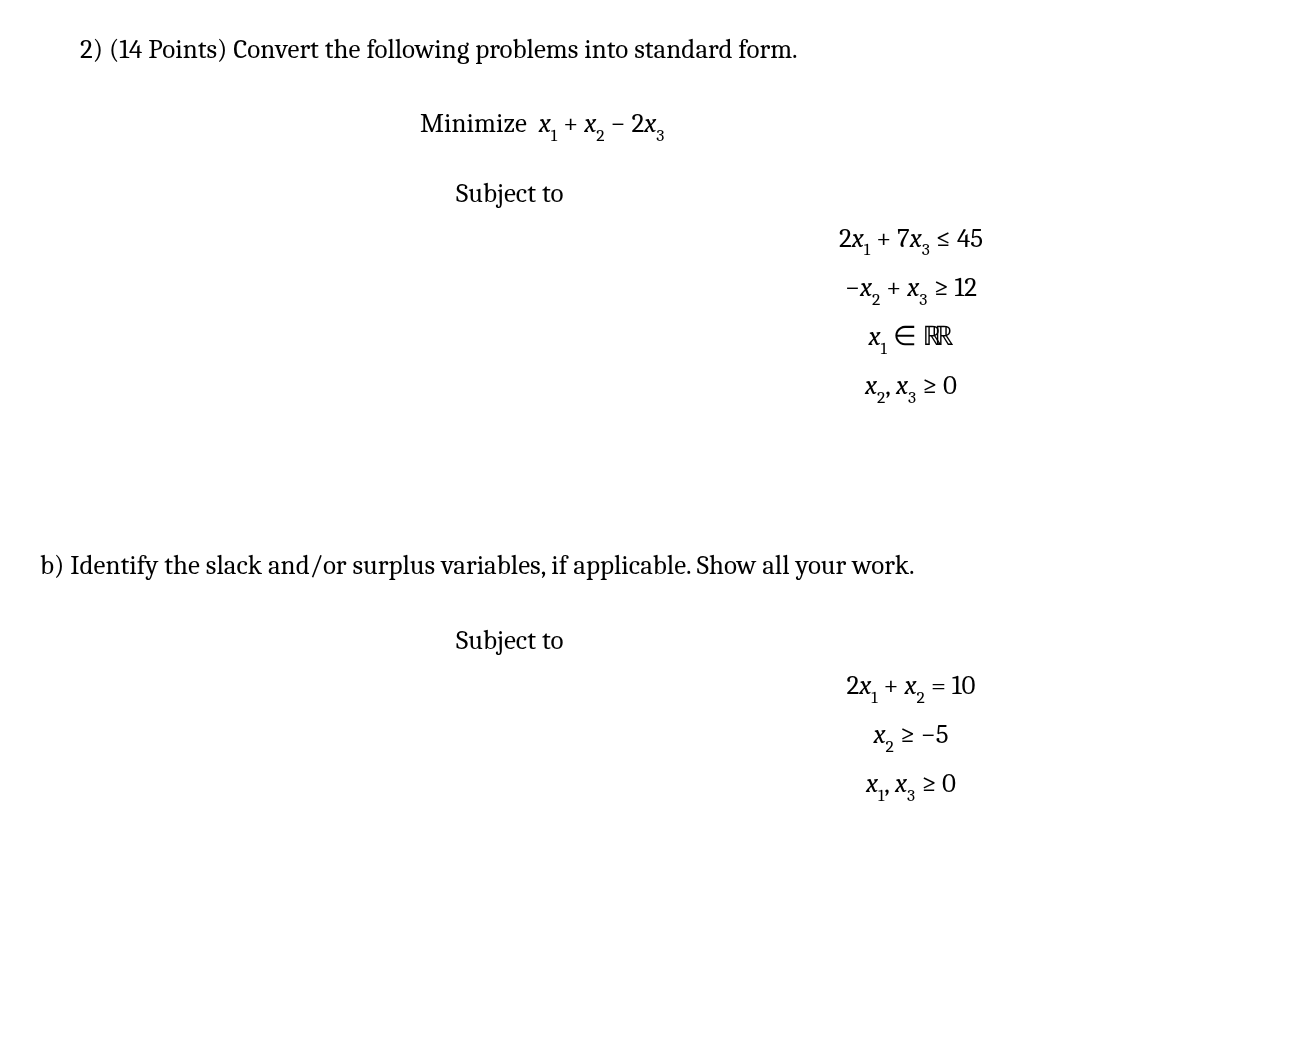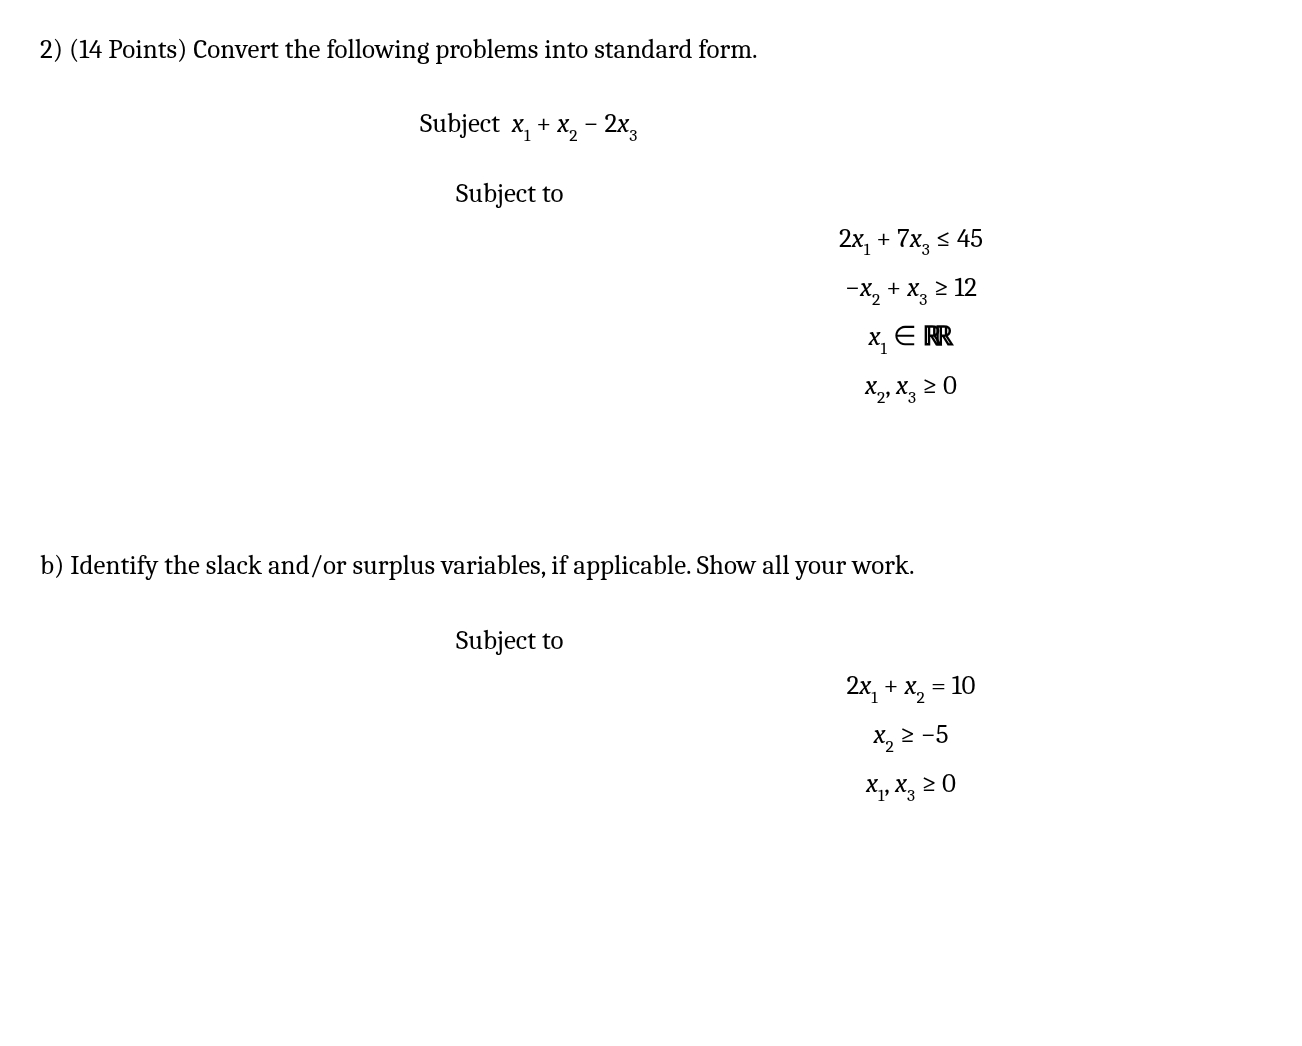--- a/index.html
+++ b/index.html
@@ -12,20 +12,21 @@
       font-family: Cambria, Georgia, 'Times New Roman', serif;
       color: #000000;
       padding: 32px 40px;
       width: 1302px;
       height: 1046px;
       font-size: 27px;
       line-height: 1.35;
     }
     .intro {
       margin-bottom: 38px;
+      margin-left: 40px;
     }
     .part-intro {
       margin-bottom: 38px;
     }
     .math-block {
       margin-left: 380px;
       margin-bottom: 30px;
     }
     .objective {
       font-family: Cambria, Georgia, serif;
@@ -61,38 +62,38 @@
       position: relative;
       top: 0.12em;
       font-style: normal;
     }
     .op {
       display: inline-block;
       padding: 0 6px;
     }
     .bb {
       font-family: Cambria, serif;
-      font-weight: bold;
+      font-weight: normal;
       letter-spacing: -0.28em;
       padding-right: 0.28em;
     }
     .gap {
       height: 110px;
     }
   </style>
 </head>
 <body>
 
 <div class="intro">
   <div>2) (14 Points) Convert the following problems into standard form.</div>
 </div>
 
 <div class="math-block">
   <div class="objective">
-    <span>Subject</span>&nbsp;&nbsp;<span class="var">x</span><span class="sub">1</span><span class="op">+</span><span class="var">x</span><span class="sub">2</span><span class="op">−</span>2<span class="var">x</span><span class="sub">3</span>
+    <span>Minimize</span>&nbsp;&nbsp;<span class="var">x</span><span class="sub">1</span><span class="op">+</span><span class="var">x</span><span class="sub">2</span><span class="op">−</span>2<span class="var">x</span><span class="sub">3</span>
   </div>
   <div class="subject-to-label">Subject to</div>
   <div class="constraints">
     <div class="constraint-line">2<span class="var">x</span><span class="sub">1</span><span class="op">+</span>7<span class="var">x</span><span class="sub">3</span><span class="op">≤</span>45</div>
     <div class="constraint-line">−<span class="var">x</span><span class="sub">2</span><span class="op">+</span><span class="var">x</span><span class="sub">3</span><span class="op">≥</span>12</div>
     <div class="constraint-line"><span class="var">x</span><span class="sub">1</span><span class="op">∈</span><span class="bb">ℝℝ</span></div>
     <div class="constraint-line"><span class="var">x</span><span class="sub">2</span>, <span class="var">x</span><span class="sub">3</span><span class="op">≥</span>0</div>
   </div>
 </div>
 

